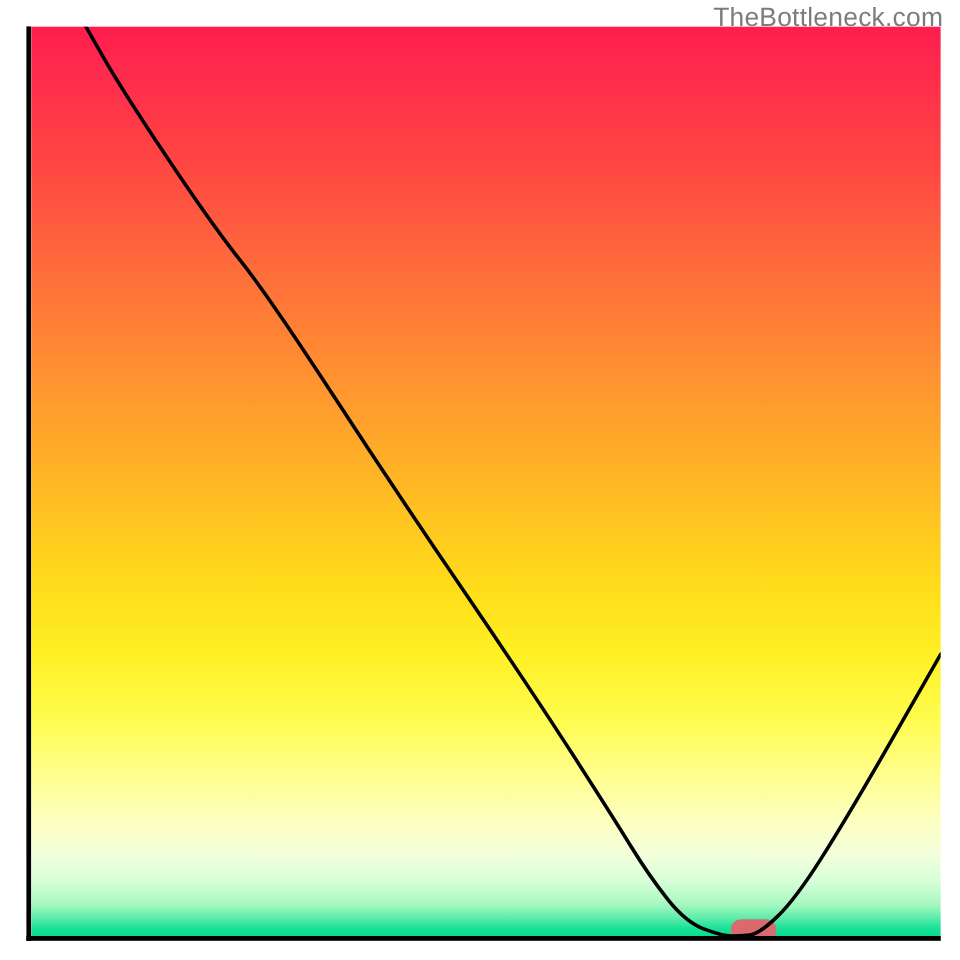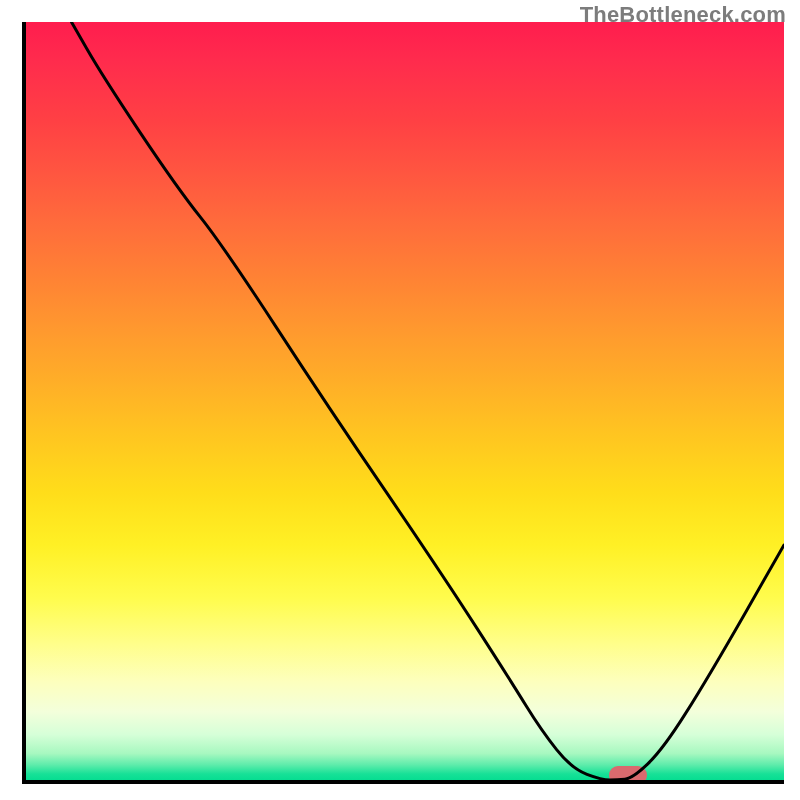--- a/index.html
+++ b/index.html
@@ -59,21 +59,21 @@
     left: 0;
     width: 100%;
     height: 100%;
   }
   .attribution {
     position: absolute;
     top: 2px;
     right: 14px;
     font-size: 22px;
     color: #7c7c7c;
-    font-weight: bold;
+    font-weight: normal;
     letter-spacing: 0.2px;
   }
 </style>
 </head>
 <body>
 
 <div class="chart-container">
   <div class="attribution">TheBottleneck.com</div>
   <div class="plot-area">
     <div class="gradient-bg"></div>

